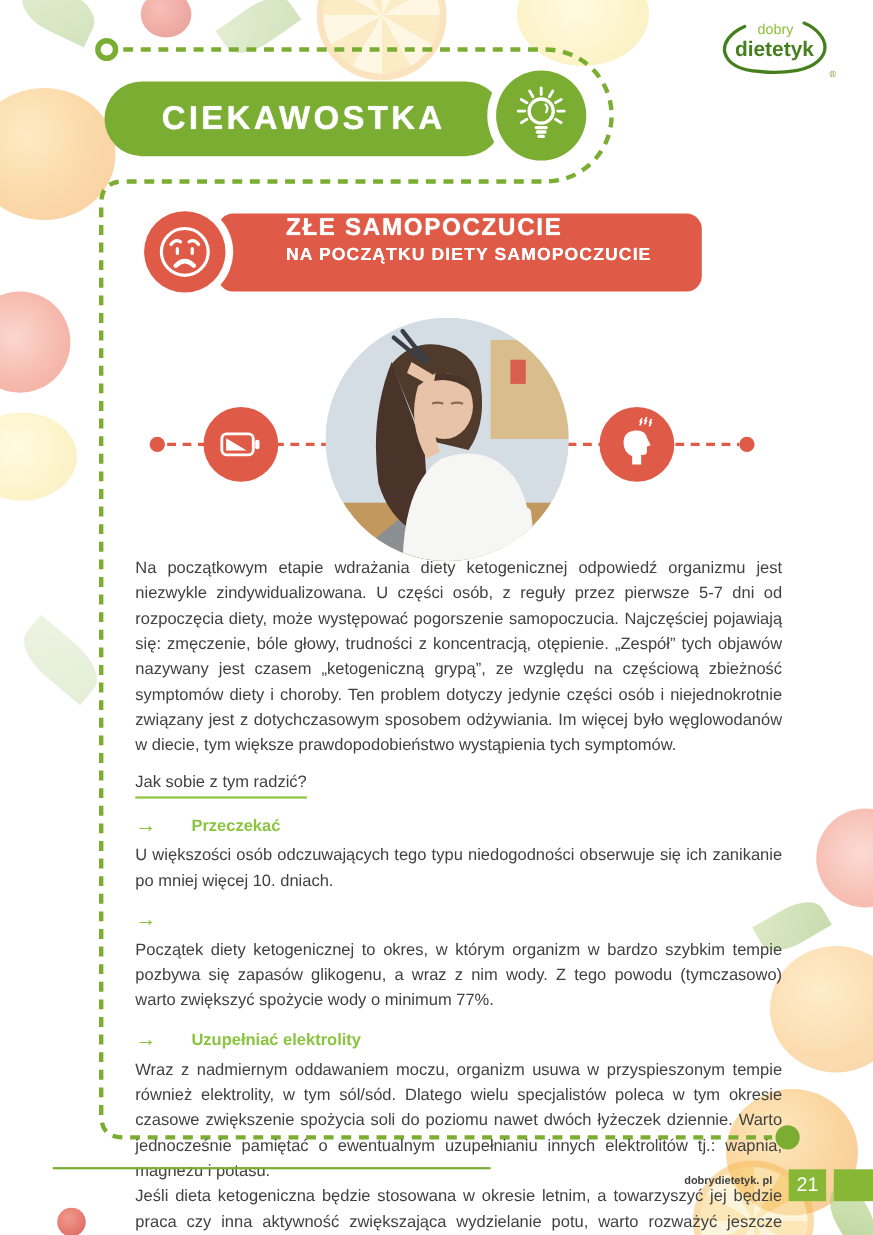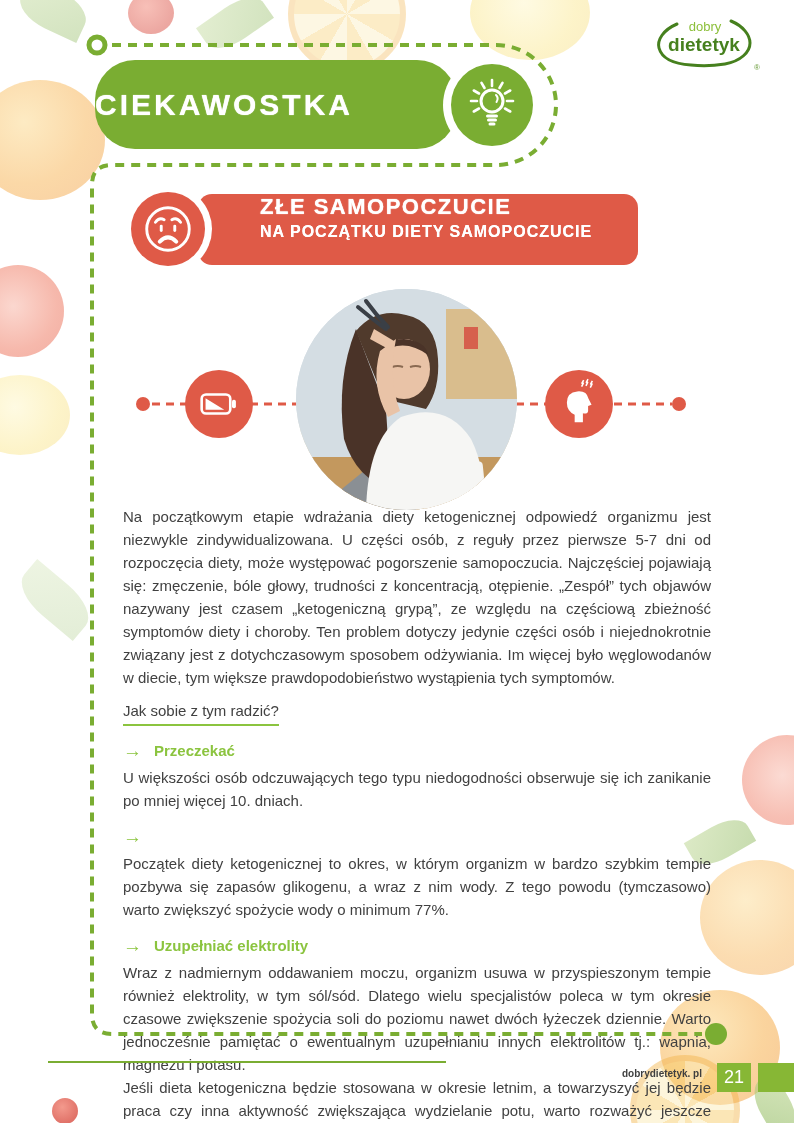--- a/index.html
+++ b/index.html
@@ -14,23 +14,23 @@
   .f-orange { background:radial-gradient(circle at 38% 35%, #fbd27a 0%, #f6a93c 55%, #ef9330 100%); }
   .f-lemon  { background:radial-gradient(circle at 45% 40%, #fdf0a0 0%, #f7d84a 60%, #eec53a 100%); }
   .f-slice  { background:repeating-conic-gradient(#fbe9b0 0 30deg, #f7c95f 30deg 60deg); border:6px solid #f3b44a; }
   .f-grape  { background:radial-gradient(circle at 45% 45%, #f8b7a8 0%, #ef7f68 60%, #e66a55 100%); }
   .f-berry  { background:radial-gradient(circle at 40% 35%, #f08070 0%, #d94f43 70%); }
   .leaf { position:absolute; background:linear-gradient(135deg,#b9d48c,#8fb95e); border-radius:0 50% 0 50%; pointer-events:none; }
   
   .frame-svg { position:absolute; left:0; top:0; pointer-events:none; }
   
   .badge-green {
-    position:absolute; left:95px; top:60px; width:362px; height:89px;
+    position:absolute; left:95px; top:74px; width:362px; height:68px;
     background:var(--green); border-radius:40px;
-    display:flex; align-items:center; justify-content:flex-start;
+    display:flex; align-items:center; justify-content:center;
   }
   .badge-green .t {
     color:#fff; font-size:30px; font-weight:bold; letter-spacing:3px;
     text-shadow:0 0 1px #fff;
   }
   .bulb-ring {
     position:absolute; left:443px; top:56px; width:98px; height:98px;
     background:#fff; border-radius:50%;
     display:flex; align-items:center; justify-content:center;
   }
@@ -68,21 +68,21 @@
   
   .content { position:absolute; left:123px; top:505px; width:588px; }
   .content p { font-size:15px; line-height:23px; text-align:justify; color:#414141; }
   .question {
     display:inline-block; margin-top:13px; padding-bottom:5px;
     border-bottom:2px solid var(--green-bright);
     font-size:15px; color:#414141;
   }
   .sec-head { margin-top:15px; margin-bottom:6px; display:flex; align-items:center; }
   .sec-head .arrow { color:var(--green-bright); font-size:19px; margin-right:12px; line-height:1; }
-  .sec-head .ht { color:var(--green-bright); font-weight:bold; font-size:15px; }
+  .sec-head .ht { color:var(--green-bright); font-weight:bold; font-size:15px;margin-left:20px; }
   
   .footer-line { position:absolute; left:48px; top:1061px; width:398px; height:2px; background:var(--green); }
   .footer-copy {
     position:absolute; left:48px; top:1072px; width:452px;
     font-size:10.5px; line-height:15px; color:#3b3b3b;
   }
   .footer-site {
     position:absolute; left:480px; top:1068px; width:222px; text-align:right;
     font-size:10px; font-weight:bold; color:#3f3f3f;
   }

